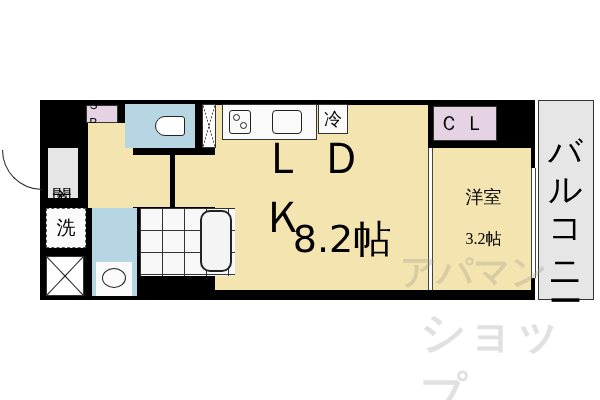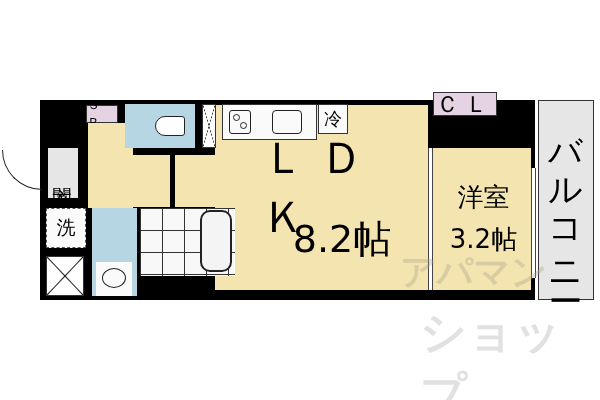--- a/index.html
+++ b/index.html
@@ -7,22 +7,22 @@
   .abs{position:absolute;box-sizing:border-box;}
   .wall{background:#000;}
   .yellow{background:#f3e4b0;}
   .blue{background:#b7d6e4;}
   .grey{background:#e6e6e6;}
   .purple{background:#e5d3e3;border:1px solid #333;}
   .white{background:#fafafa;}
   .txt{display:flex;align-items:center;justify-content:center;color:#000;}
   .lbl-big{font-size:44px;letter-spacing:14px;font-family:"DejaVu Sans",sans-serif;}
   .lbl-mid{font-size:38px;}
-  .room-name{font-size:26px;}
-  .room-size{font-size:26px;}
+  .room-name{font-size:18px;}
+  .room-size{font-size:16px;font-family:Liberation Serif, serif;}
   .vert{writing-mode:vertical-rl;font-size:34px;letter-spacing:4px;}
   .door-arc{border:1.5px solid #222;background:transparent;}
   .wm{color:rgba(170,160,140,0.35);font-weight:bold;font-size:36px;}
   .wm2{color:rgba(200,200,200,0.55);font-weight:bold;font-size:46px;}
   .tile{background-image:linear-gradient(#333 1px,transparent 1px),linear-gradient(90deg,#333 1px,transparent 1px);background-size:22px 22px;background-color:#f8f8f8;}
 </style>
 </head>
 <body>
 
 <div class="abs wall" style="left:40px;top:100px;width:495px;height:200px;"></div>
@@ -36,21 +36,21 @@
 </div>
 <div class="abs" style="left:272px;top:110px;width:30px;height:24px;border:1.5px solid #222;border-radius:4px;"></div>
 <div class="abs white txt" style="left:318px;top:104px;width:30px;height:30px;border:1px solid #333;font-size:18px;">冷</div>
 
 <div class="abs txt lbl-big" style="left:262px;top:163px;width:160px;height:50px;">ＬＤＫ</div>
 <div class="abs txt lbl-mid" style="left:262px;top:215px;width:160px;height:48px;text-align:center;">8.2帖</div>
 
 <div class="abs" style="left:428px;top:148px;width:5px;height:142px;background:#fff;border-left:1px solid #444;border-right:1px solid #444;"></div>
 
 <div class="abs yellow" style="left:433px;top:148px;width:98px;height:142px;"></div>
-<div class="abs purple txt" style="left:433px;top:92px;width:64px;height:24px;font-size:23px;letter-spacing:6px;">ＣＬ</div>
+<div class="abs purple txt" style="left:433px;top:106px;width:64px;height:35px;font-size:20px;letter-spacing:6px;">ＣＬ</div>
 <div class="abs txt room-name" style="left:436px;top:180px;width:95px;height:34px;">洋室</div>
 <div class="abs txt room-size" style="left:436px;top:222px;width:95px;height:34px;">3.2帖</div>
 
 <div class="abs grey txt" style="left:538px;top:100px;width:56px;height:200px;border:1px solid #333;">
   <span class="vert">バルコニー</span>
 </div>
 <div class="abs" style="left:531px;top:168px;width:5px;height:110px;background:#fff;border-left:1px solid #444;border-right:1px solid #444;"></div>
 
 <div class="abs purple txt" style="left:86px;top:105px;width:32px;height:18px;font-size:13px;letter-spacing:3px;">ＳＢ</div>
 

